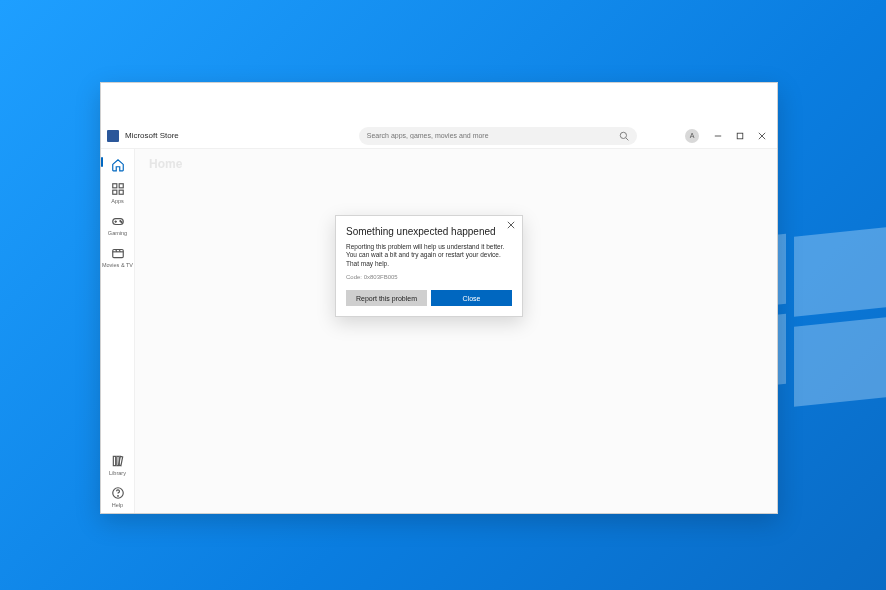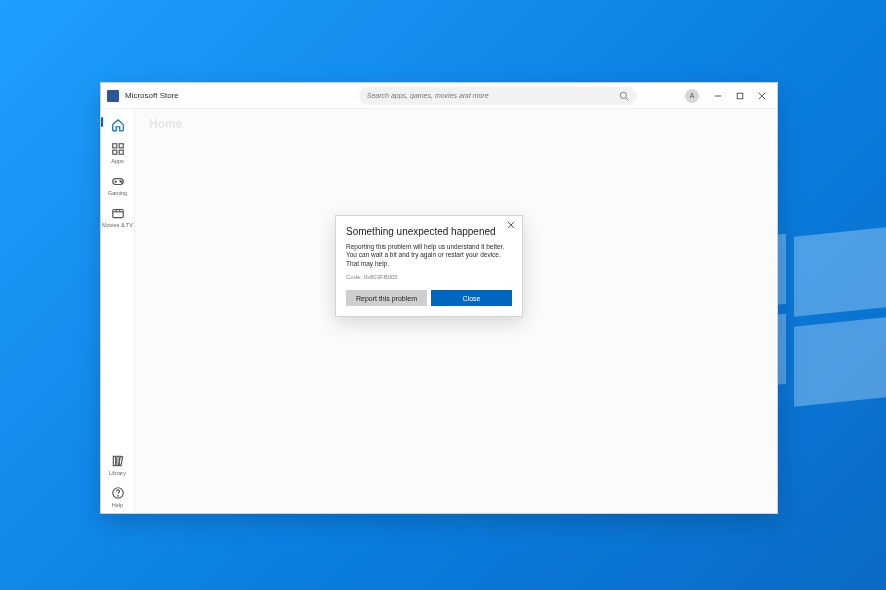--- a/index.html
+++ b/index.html
@@ -23,32 +23,33 @@
 
   
   .window {
     position: absolute; left: 100px; top: 82px; width: 678px; height: 432px;
     background: #ffffff; border: 1px solid #d0d0d0; box-shadow: 0 8px 24px rgba(0,0,0,0.18);
     display: flex; flex-direction: column;
   }
   .titlebar {
     height: 26px; display: flex; align-items: center; padding: 0 4px 0 6px;
     border-bottom: 1px solid #f0f0f0;
+    margin-top: 40px;
   }
   .app-icon {
     width: 12px; height: 12px; background: #2b579a; margin-right: 6px; border-radius: 1px;
   }
   .app-title { font-size: 8px; color: #2b2b2b; flex: 0 0 auto; }
   .search-wrap {
     margin-left: 180px; width: 278px; height: 18px; background: #f2f2f2;
     border-radius: 10px; display: flex; align-items: center; padding: 0 8px;
   }
   .search-wrap input {
     flex: 1; border: none; background: transparent; outline: none;
-    font-size: 7px; color: #777; font-style: italic;
+    font-size: 7px; color: #777;
   }
   .search-icon { width: 10px; height: 10px; color: #777; }
   .spacer { flex: 1; }
   .avatar {
     width: 14px; height: 14px; border-radius: 50%; background: #d8d8d8;
     display: flex; align-items: center; justify-content: center; margin: 0 8px;
     font-size: 7px; color: #555;
   }
   .win-controls { display: flex; }
   .win-btn {

